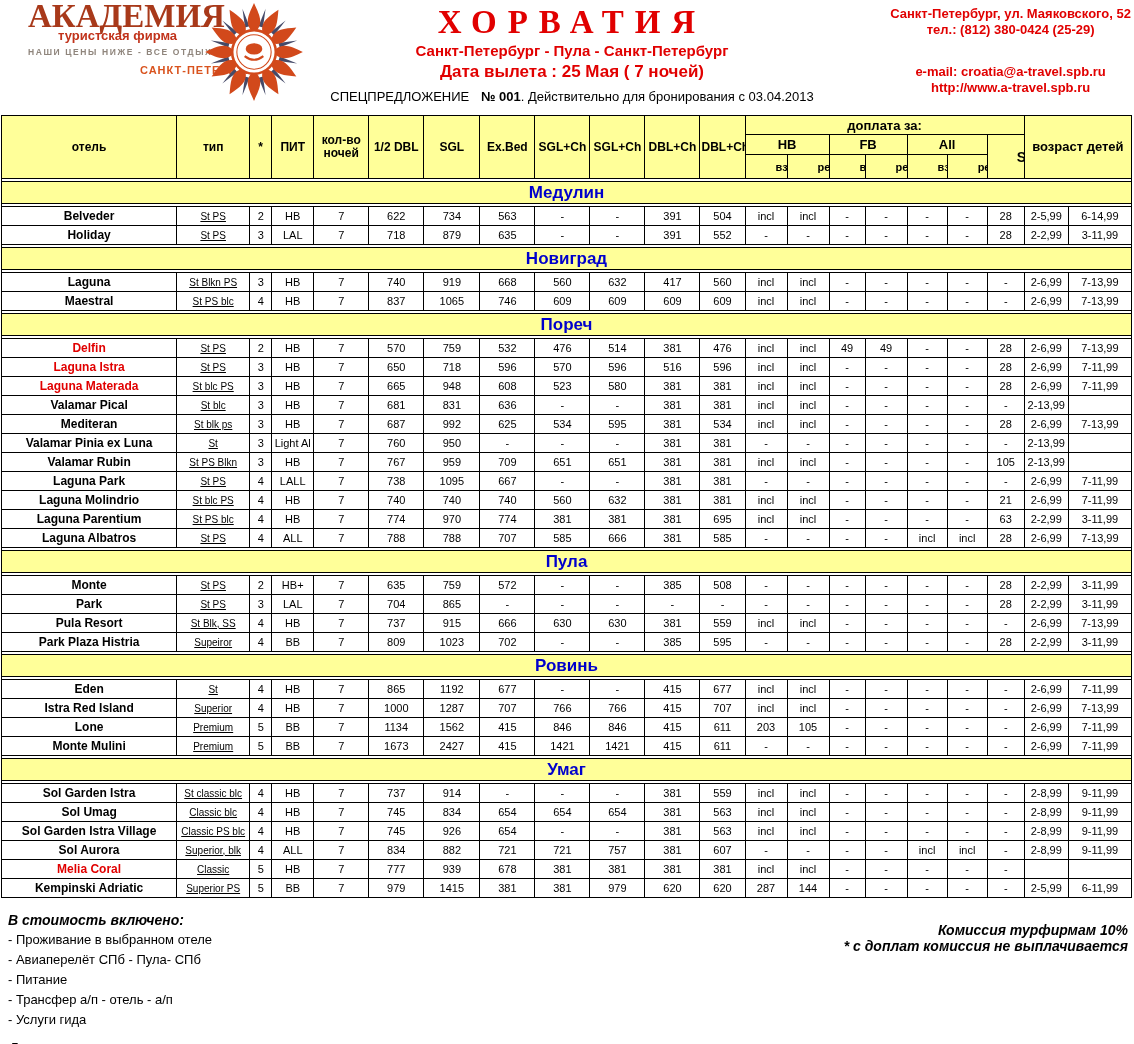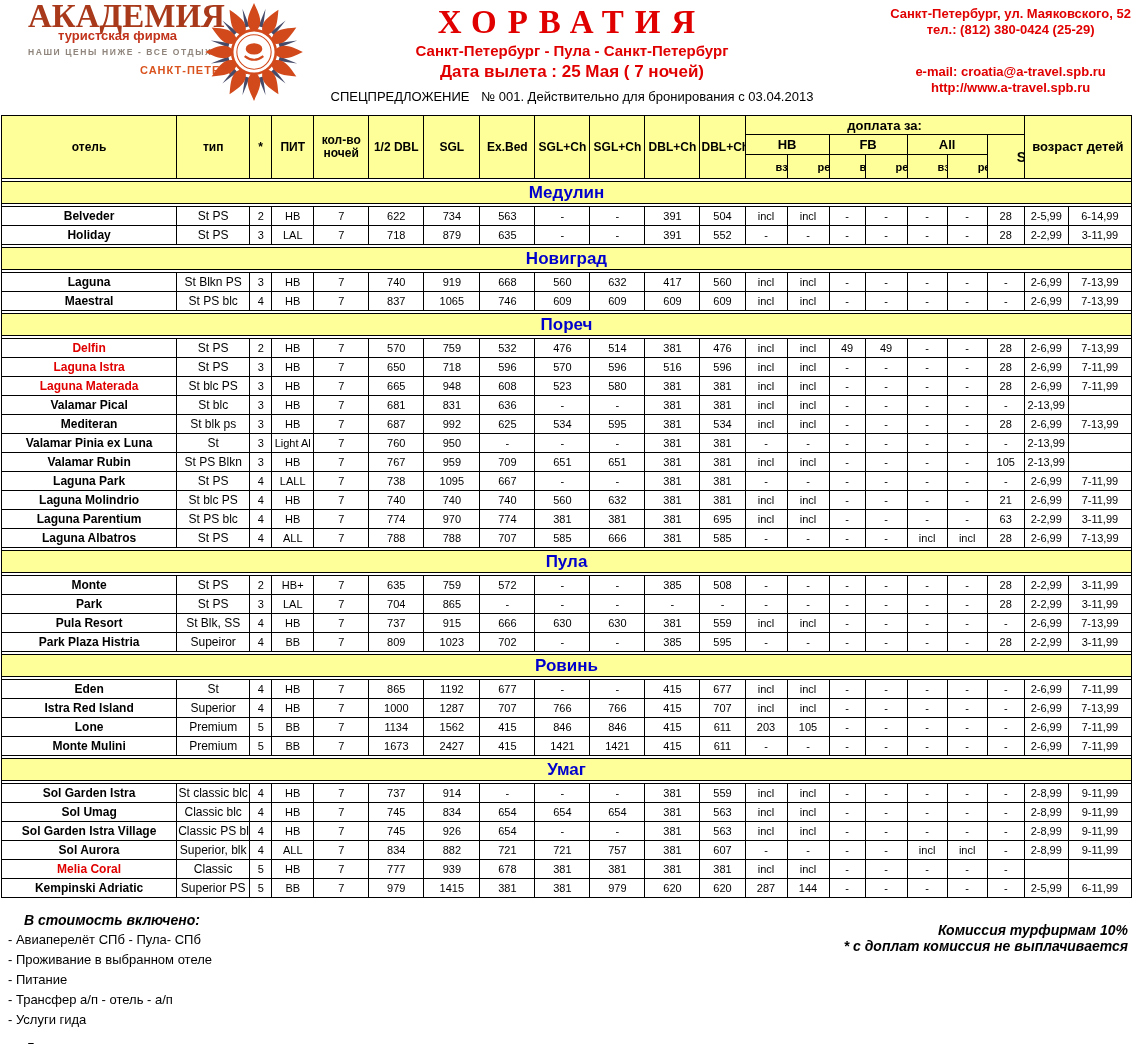--- a/index.html
+++ b/index.html
@@ -14,45 +14,45 @@
   .logo-name{font-family:"Liberation Serif",serif;font-weight:bold;font-size:33px;line-height:1;color:var(--logo-brick);}
   .logo-sub{font-size:13px;font-weight:bold;color:#c1331b;margin:-5px 0 0 30px;}
   .logo-tagline{font-size:8.5px;font-weight:bold;color:#8f857c;letter-spacing:1.6px;margin-top:4px;white-space:nowrap;}
   .logo-city{font-size:11px;font-weight:bold;color:var(--logo-orange);letter-spacing:1px;margin:7px 0 0 112px;white-space:nowrap;}
   .sun{position:absolute;left:202px;top:0px;width:104px;height:104px;}
   .title-block{position:absolute;left:287px;top:4px;width:570px;text-align:center;color:var(--accent-red);}
   .main-title{font-family:"Liberation Serif",serif;font-size:33px;font-weight:bold;letter-spacing:11px;white-space:nowrap;}
   .route-line{font-size:15px;font-weight:bold;margin-top:1px;}
   .date-line{font-size:17px;font-weight:bold;margin-top:3px;}
   .offer-line{font-size:13px;color:#000;margin-top:7px;font-weight:normal;white-space:nowrap;}
-  .offer-line b{font-weight:normal;margin-left:8px;}
+  .offer-line b{font-weight:bold;margin-left:8px;}
   .contact-block{position:absolute;right:3px;top:6px;text-align:center;font-size:13px;font-weight:bold;color:var(--accent-red);line-height:16px;}
   .contact-gap{height:26px;}
   
   table.price{border-collapse:collapse;table-layout:fixed;width:1131px;margin-left:1px;border:1px solid #000;}
   .price th,.price td{border:1px solid #000;padding:0 1px;overflow:hidden;white-space:nowrap;vertical-align:middle;text-align:center;}
   .price thead th{background:var(--table-yellow);font-weight:bold;font-size:12px;}
   .price thead .h1 th{height:18px;}
   .price thead .h2 th{height:19px;font-size:13px;}
   .price thead .h3 th{height:23px;font-size:11px;padding-left:30px;}
   .price thead th.wrap{white-space:normal;line-height:1.1;}
   .price thead th.surch{font-size:13px;}
   .price thead th.sshead{font-size:14px;padding-left:29px;}
   .price thead th.agehead{font-size:13px;white-space:normal;line-height:1.2;}
   tr.spacer td{border-top:none;border-bottom:none;border-left:none;border-right:none;height:2px;padding:0;background:#fff;}
   tr.section td{background:var(--table-yellow);color:var(--section-blue);font-size:17px;font-weight:bold;height:21px;}
   tr.hotel-row td{height:18px;background:#fff;}
   td.hotel{font-weight:bold;font-size:12px;}
   td.hotel.red{color:var(--hotel-red);}
-  td.rtype{font-size:12px;}
+  td.rtype{font-size:10px;text-decoration:underline;}
   td.num{font-size:11px;}
   td.age{font-size:11px;}
   
   .page-footer{position:relative;padding:12px 6px 0 8px;font-size:13px;}
-  .footer-title{font-weight:bold;font-style:italic;font-size:14px;line-height:20px;margin-left:16px;}
+  .footer-title{font-weight:bold;font-style:italic;font-size:14px;line-height:20px;}
   .footer-list div{line-height:20px;}
   .footer-list{margin-bottom:8px;}
   .footer-right{position:absolute;right:6px;top:24px;text-align:right;font-weight:bold;font-style:italic;font-size:14px;}
   .commission-note{}
 </style>
 </head>
 <body>
 
 <header class="page-header">
   <div class="logo-block">
@@ -891,22 +891,22 @@
         <td class="num">-</td>
         <td class="age">2-5,99</td>
         <td class="age">6-11,99</td>
       </tr>
     </tbody>
 </table>
 
 <footer class="page-footer">
   <div class="footer-title">В стоимость включено:</div>
   <div class="footer-list">
+      <div>- Проживание в выбранном отеле</div>
       <div>- Авиаперелёт СПб - Пула- СПб</div>
-      <div>- Проживание в выбранном отеле</div>
       <div>- Питание</div>
       <div>- Трансфер а/п - отель - а/п</div>
       <div>- Услуги гида</div>
     </div>
   <div class="footer-title">Дополнительно оплачивается:</div>
 
   <div class="footer-right">
     <div>Комиссия турфирмам 10%</div>
     <div class="commission-note">* с доплат комиссия не выплачивается</div>
   </div>

